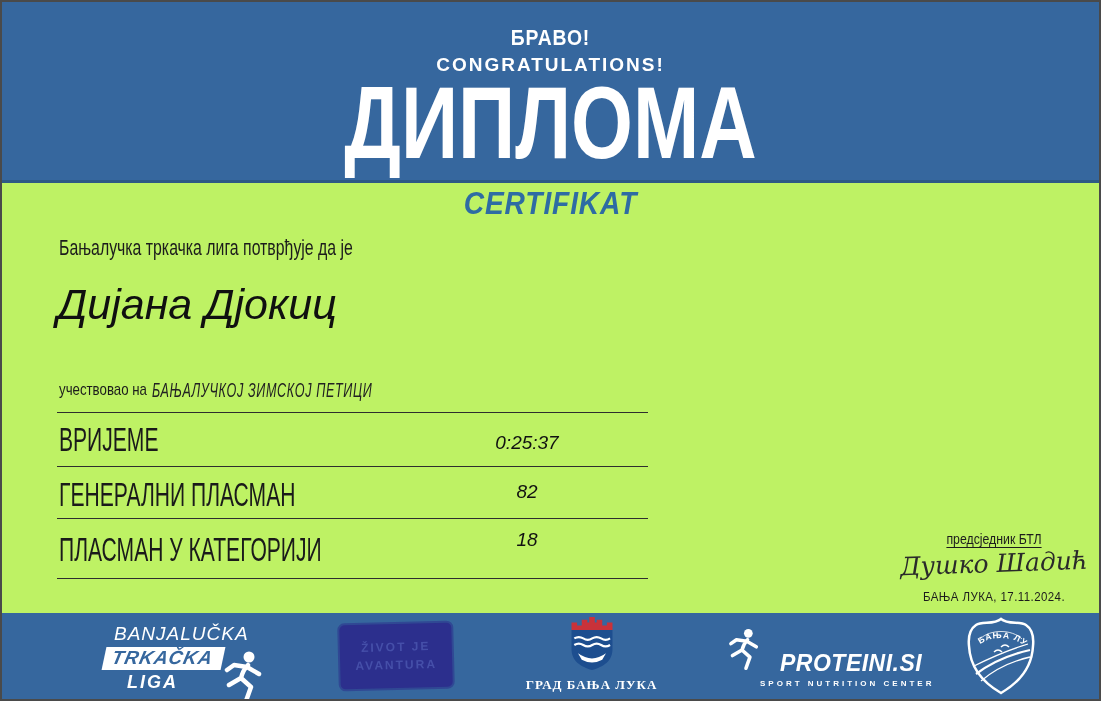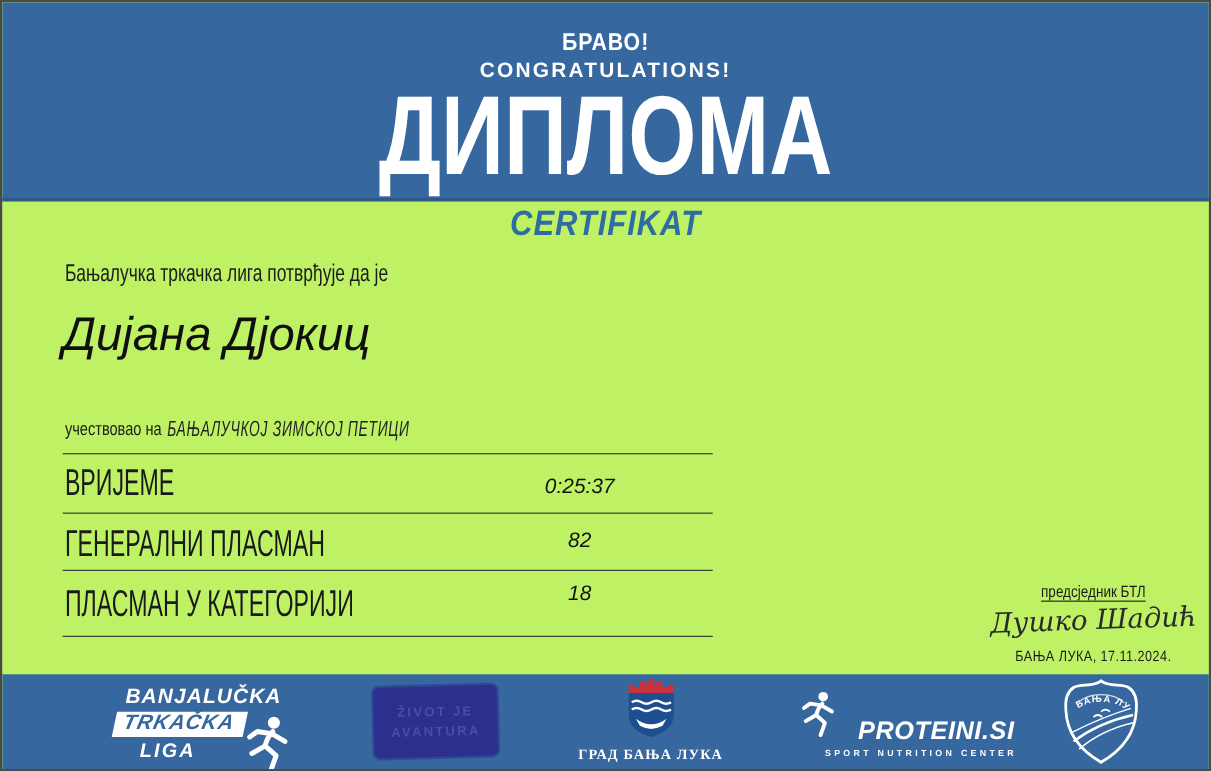--- a/index.html
+++ b/index.html
@@ -37,41 +37,41 @@
   .sig{left:885px;top:528px;width:214px;text-align:center;}
   .sig-title{font-size:15px;color:#1c1c1c;transform:scaleX(.82);transform-origin:50% 50%;text-decoration:underline;text-underline-offset:3px;text-decoration-thickness:1px;}
   .sig-script{margin-top:2px;font-family:"DejaVu Serif",serif;font-style:italic;font-size:25px;color:#2a2a2a;transform:rotate(-2deg);}
   .sig-date{margin-top:11px;font-size:13.5px;color:#1c1c1c;transform:scaleX(.85);transform-origin:50% 50%;letter-spacing:.5px;}
 
   
   .band-bot{left:0;top:611px;width:100%;height:88px;background:#36679E;}
 
   
   .btl{left:98px;top:10px;width:180px;color:#fff;}
-  .btl-l1{font-size:19px;font-weight:700;font-style:italic;letter-spacing:1px;margin-left:14px;}
+  .btl-l1{font-size:19px;font-weight:400;font-style:italic;letter-spacing:1px;margin-left:14px;}
   .btl-l2{display:inline-block;background:#fff;color:#36679E;font-size:19px;font-weight:900;font-style:italic;padding:0 10px 1px 8px;margin:2px 0 2px 4px;transform:skewX(-12deg);letter-spacing:1px;}
   .btl-l3{font-size:18px;font-weight:900;font-style:italic;margin-left:27px;letter-spacing:2px;}
   .btl-run{position:absolute;left:118px;top:26px;}
 
   
   .stamp{left:338px;top:11px;width:112px;height:64px;background:#2C2F8D;border-radius:5px;transform:rotate(-1.5deg);
          display:flex;flex-direction:column;align-items:center;justify-content:center;gap:4px;
          box-shadow:0 0 0 2px rgba(44,47,141,.55);}
   .stamp span{color:#4a55ae;font-size:12px;letter-spacing:2px;font-weight:bold;opacity:.85;}
 
   
   .city{left:527px;top:4px;width:125px;display:flex;flex-direction:column;align-items:center;}
   .city-name{margin-top:2px;font-family:"Liberation Serif",serif;font-weight:bold;font-size:13px;color:#fff;letter-spacing:1px;border-bottom:1px solid #fff;padding-bottom:18px;white-space:nowrap;}
   .city-url{margin-top:2px;font-family:"Liberation Serif",serif;font-weight:bold;font-size:11px;color:#e8eef5;letter-spacing:.5px;}
 
   
   .prot{left:722px;top:14px;width:180px;color:#fff;}
   .prot-row{display:flex;align-items:flex-end;gap:20px;}
   .prot-name{font-size:23px;font-weight:900;font-style:italic;letter-spacing:.5px;}
-  .prot-tag{margin-top:2px;margin-left:26px;font-size:8px;font-weight:bold;letter-spacing:3px;white-space:nowrap;}
+  .prot-tag{margin-top:2px;margin-left:36px;font-size:8px;font-weight:bold;letter-spacing:3px;white-space:nowrap;}
 
   
   .shield{left:962px;top:3px;}
 </style>
 </head>
 <body>
 
 <div class="cert">
 
   <div class="abs band-top">

